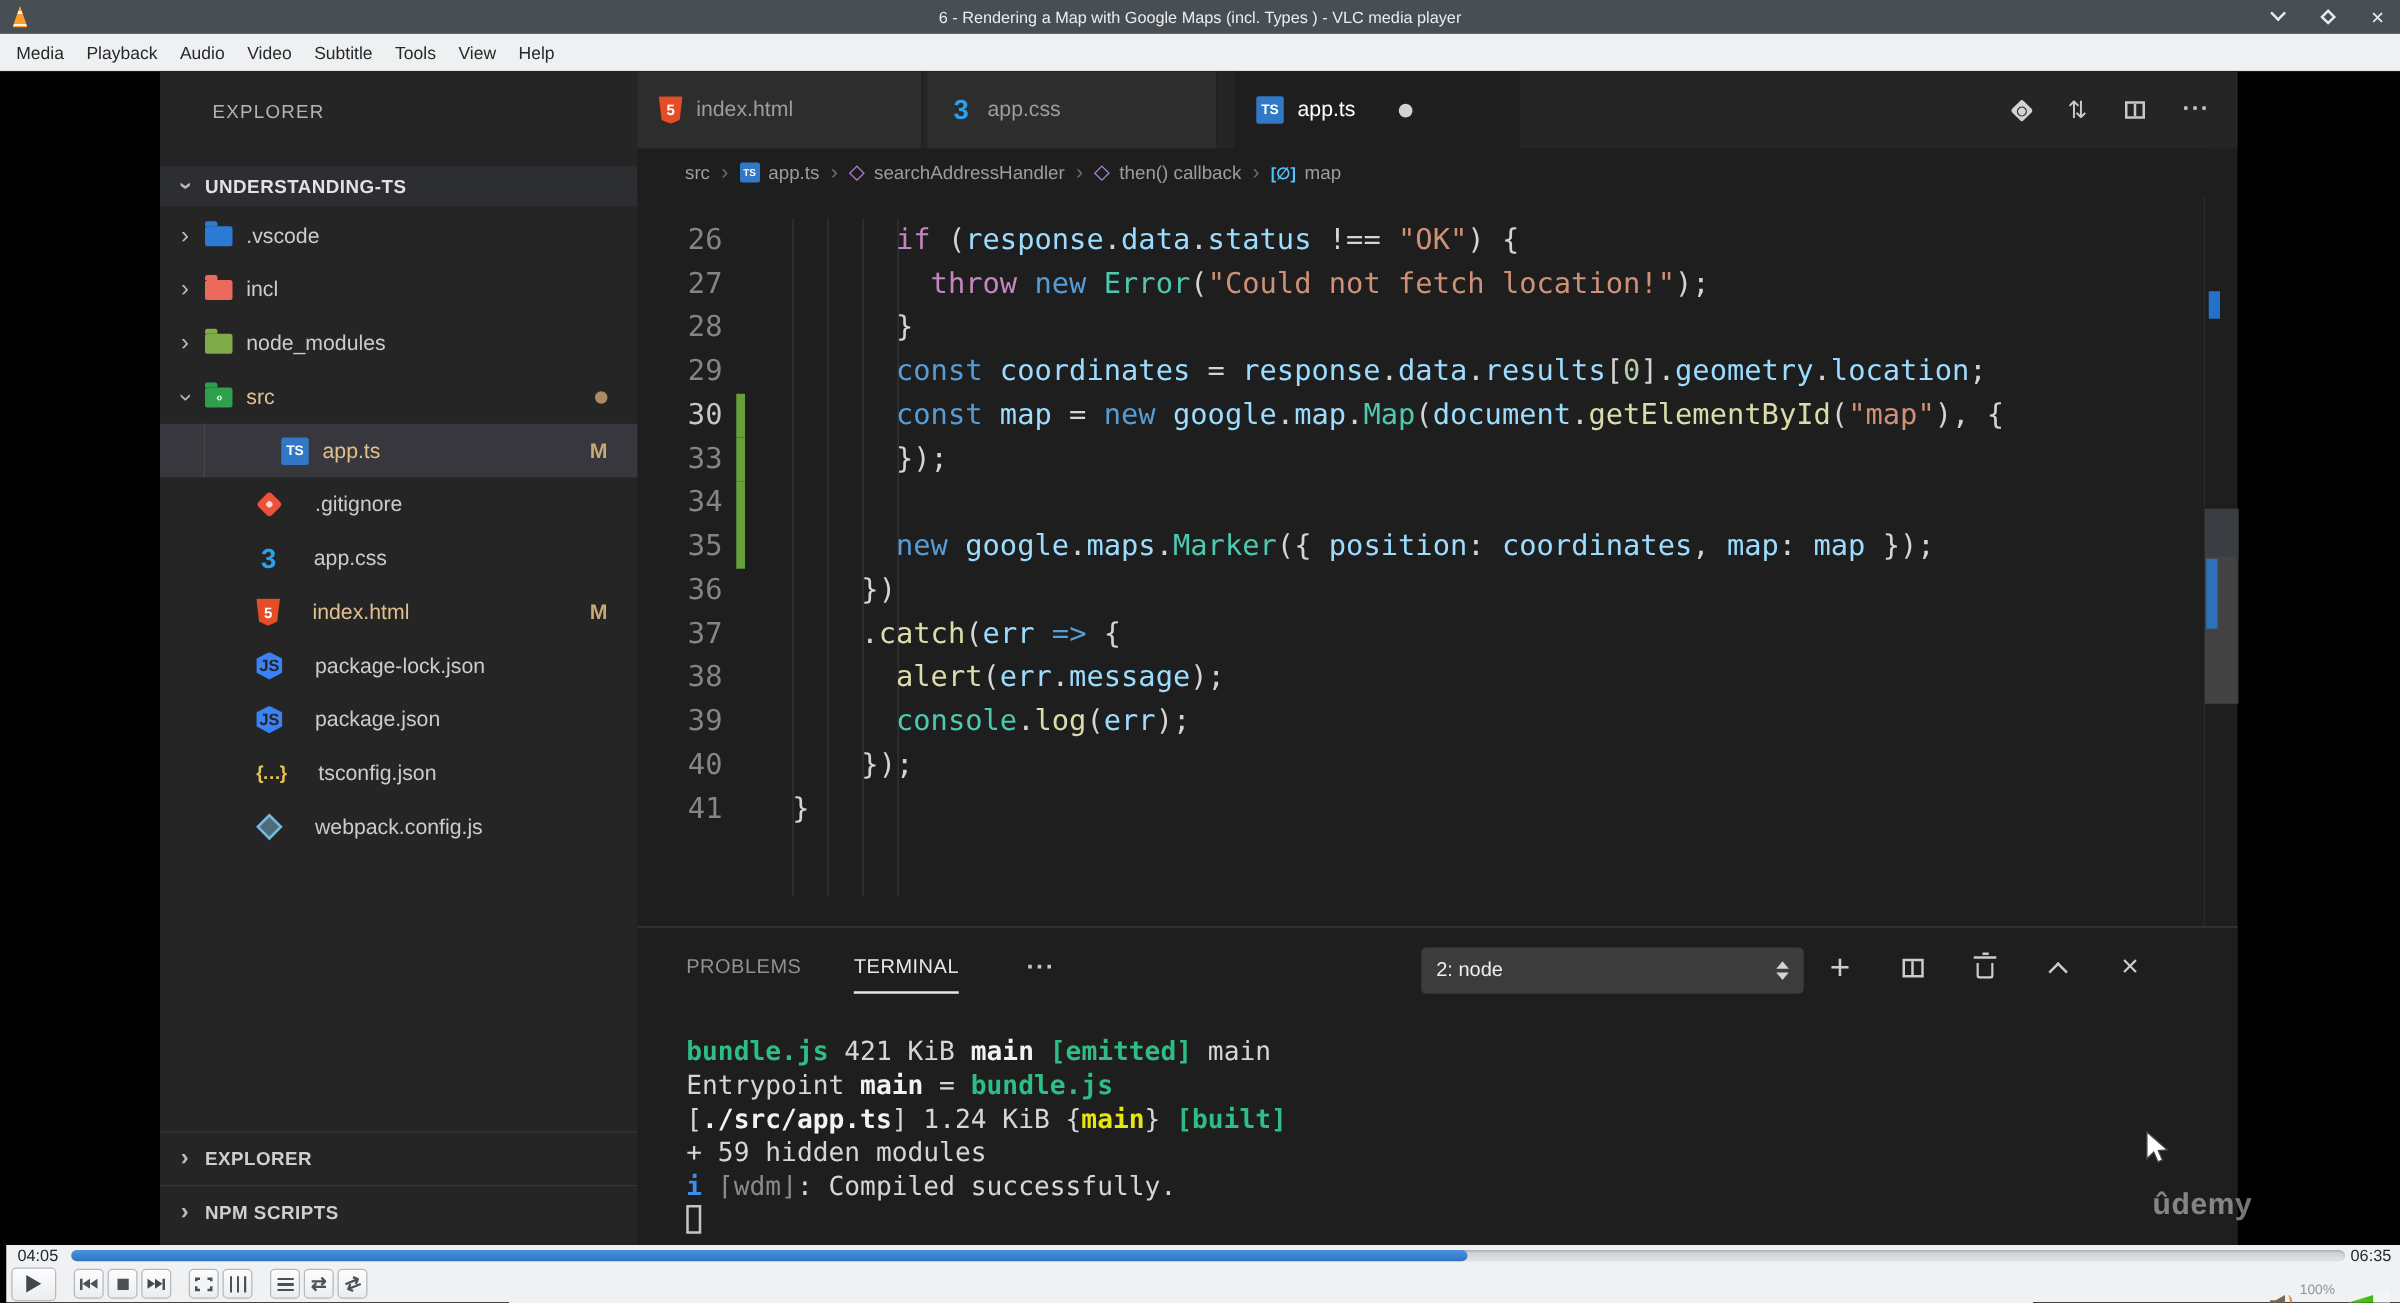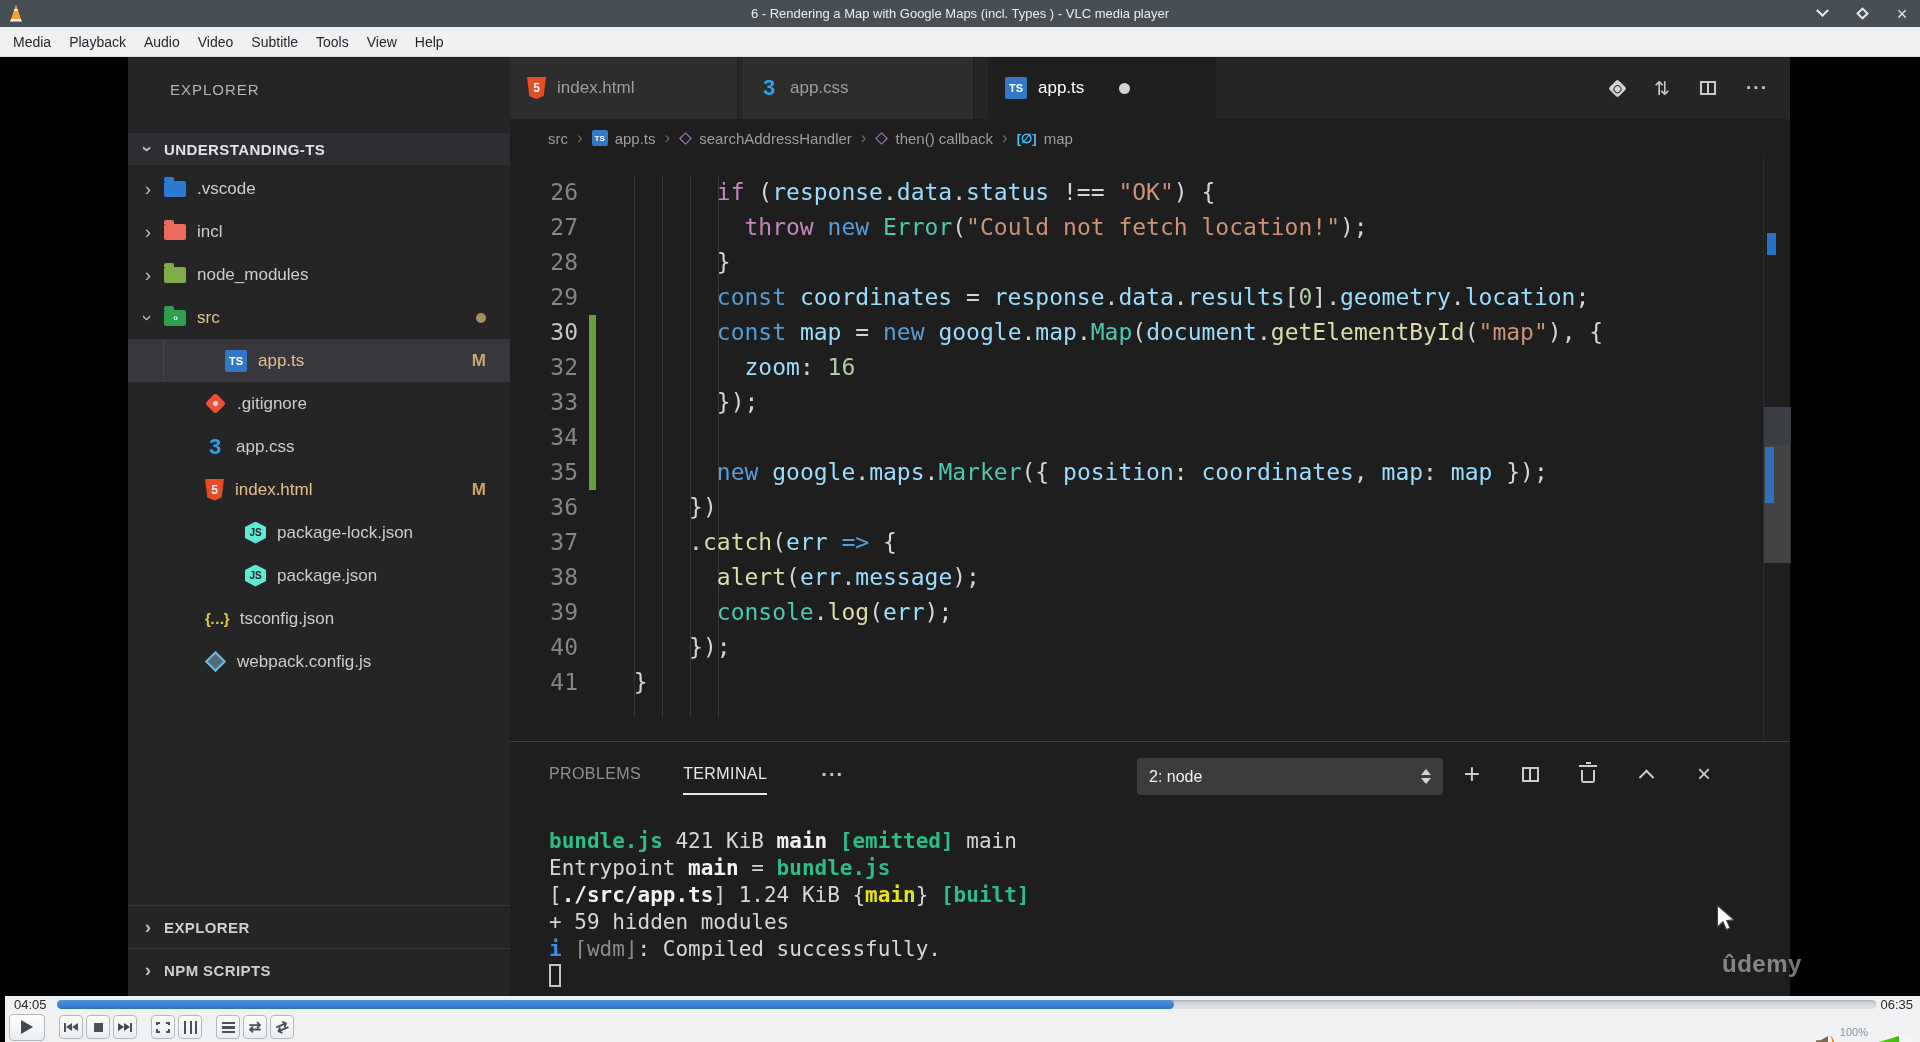--- a/index.html
+++ b/index.html
@@ -38,21 +38,21 @@
   #project-row { position:absolute; top:76px; left:0; right:0; height:32px; background:#2d2e31;
     display:flex; align-items:center; padding-left:13px; gap:9px; font-weight:bold;
     font-size:15px; color:#e2e2e2; letter-spacing:.4px; }
   .tw-chev { color:#bbb; font-size:19px; line-height:10px; display:inline-block; width:14px; text-align:center; }
   .tw-chev.open { transform:rotate(90deg); }
   #tree { position:absolute; top:110px; left:0; right:0; }
   .row { height:43px; display:flex; align-items:center; position:relative; }
   .row.selected { background:#37373d; }
   .row.folder { padding-left:13px; }
   .row.folder .ic { margin-left:9px; }
-  .row.rootfile { padding-left:77px; }
+  .row.rootfile { padding-left:77px;gap:15px; }
   .row.childfile { padding-left:97px; }
   .row .label { margin-left:11px; font-size:17px; color:#cccccc; }
   .row .label.mod { color:#e2c08d; }
   .badge { margin-left:auto; margin-right:24px; color:#c8a971; font-size:17px; font-weight:600; }
   .badge.dot { width:10px; height:10px; border-radius:50%; background:#ab8b62; }
   #src-guide { position:absolute; left:35px; width:1px; background:#454548; }
 
   
   .ic { flex:none; display:flex; align-items:center; justify-content:center; }
   .fo { width:22px; height:16px; border-radius:2px; position:relative; }
@@ -62,22 +62,22 @@
   .fo-vscode { background:#2b7bd4; } .fo-dist { background:#ec6a5c; }
   .fo-node { background:#7fab48; } .fo-src { background:#2ea04d; }
   .ic-ts { width:22px; height:22px; background:#3178c6; color:#fff; border-radius:2px;
     font-size:11px; font-weight:bold; }
   .ic-html { width:19px; height:22px; background:#e44d26; color:#fff; font-size:12px; font-weight:bold;
     clip-path:polygon(0 0,100% 0,88% 86%,50% 100%,12% 86%); }
   .ic-css { color:#2aa3ef; font-size:22px; font-weight:bold; width:20px; }
   .ic-git { width:15px; height:15px; background:#ee513b; border-radius:3px; transform:rotate(45deg); position:relative; margin:0 3px; }
   .ic-git::after { content:""; position:absolute; left:5px; top:5px; width:5px; height:5px;
     border-radius:50%; background:#ffd9d2; }
-  .ic-node { width:21px; height:22px; background:#5eead4; color:#252526; font-size:10px; font-weight:bold;
-    clip-path:polygon(50% 0,100% 25%,100% 75%,50% 100%,0 75%,0 25%);margin-left:40px; }
+  .ic-node { width:21px; height:22px; background:#3b82f6; color:#252526; font-size:13px; font-weight:bold;
+    clip-path:polygon(50% 0,100% 25%,100% 75%,50% 100%,0 75%,0 25%); }
   .ic-brk { color:#e8c64e; font-weight:bold; font-size:15px; letter-spacing:-1px; }
   .ic-wp { width:15px; height:15px; border:2px solid #75b7e0; background:rgba(142,214,251,.4);
     transform:rotate(45deg); margin:0 3px; }
   #side-sections { position:absolute; left:0; right:0; top:848px; }
   .sect { height:43px; display:flex; align-items:center; padding-left:13px; gap:9px;
     border-top:1px solid #37373a; font-weight:bold; font-size:15px; color:#cfcfcf; letter-spacing:.4px; }
 
   
   #tabs { position:absolute; left:382px; top:0; right:0; height:62px; background:#252526; display:flex; }
   .tab { display:flex; align-items:center; padding-left:17px; gap:11px; font-size:17px;
@@ -391,25 +391,20 @@
           <span class="n">29</span>
           <span class="bar"></span>
           <pre>        <span class="c-kw">const</span><span class="c-pn"> </span><span class="c-var">coordinates</span><span class="c-pn"> = </span><span class="c-var">response</span><span class="c-pn">.</span><span class="c-var">data</span><span class="c-pn">.</span><span class="c-var">results</span><span class="c-pn">[</span><span class="c-num">0</span><span class="c-pn">].</span><span class="c-var">geometry</span><span class="c-pn">.</span><span class="c-var">location</span><span class="c-pn">;</span></pre>
         </div>
         <div class="cl">
           <span class="n cur">30</span>
           <span class="bar on"></span>
           <pre>        <span class="c-kw">const</span><span class="c-pn"> </span><span class="c-var">map</span><span class="c-pn"> = </span><span class="c-kw">new</span><span class="c-pn"> </span><span class="c-var">google</span><span class="c-pn">.</span><span class="c-var">map</span><span class="c-pn">.</span><span class="c-type">Map</span><span class="c-pn">(</span><span class="c-var">document</span><span class="c-pn">.</span><span class="c-fn">getElementById</span><span class="c-pn">(</span><span class="c-str">"map"</span><span class="c-pn">), {</span></pre>
         </div>
         <div class="cl">
-          <span class="n">32</span>
-          <span class="bar on"></span>
-          <pre>          <span class="c-var">zoom</span><span class="c-pn">: </span><span class="c-num">16</span></pre>
-        </div>
-        <div class="cl">
           <span class="n">33</span>
           <span class="bar on"></span>
           <pre>        <span class="c-pn">});</span></pre>
         </div>
         <div class="cl">
           <span class="n">34</span>
           <span class="bar on"></span>
           <pre></pre>
         </div>
         <div class="cl">

